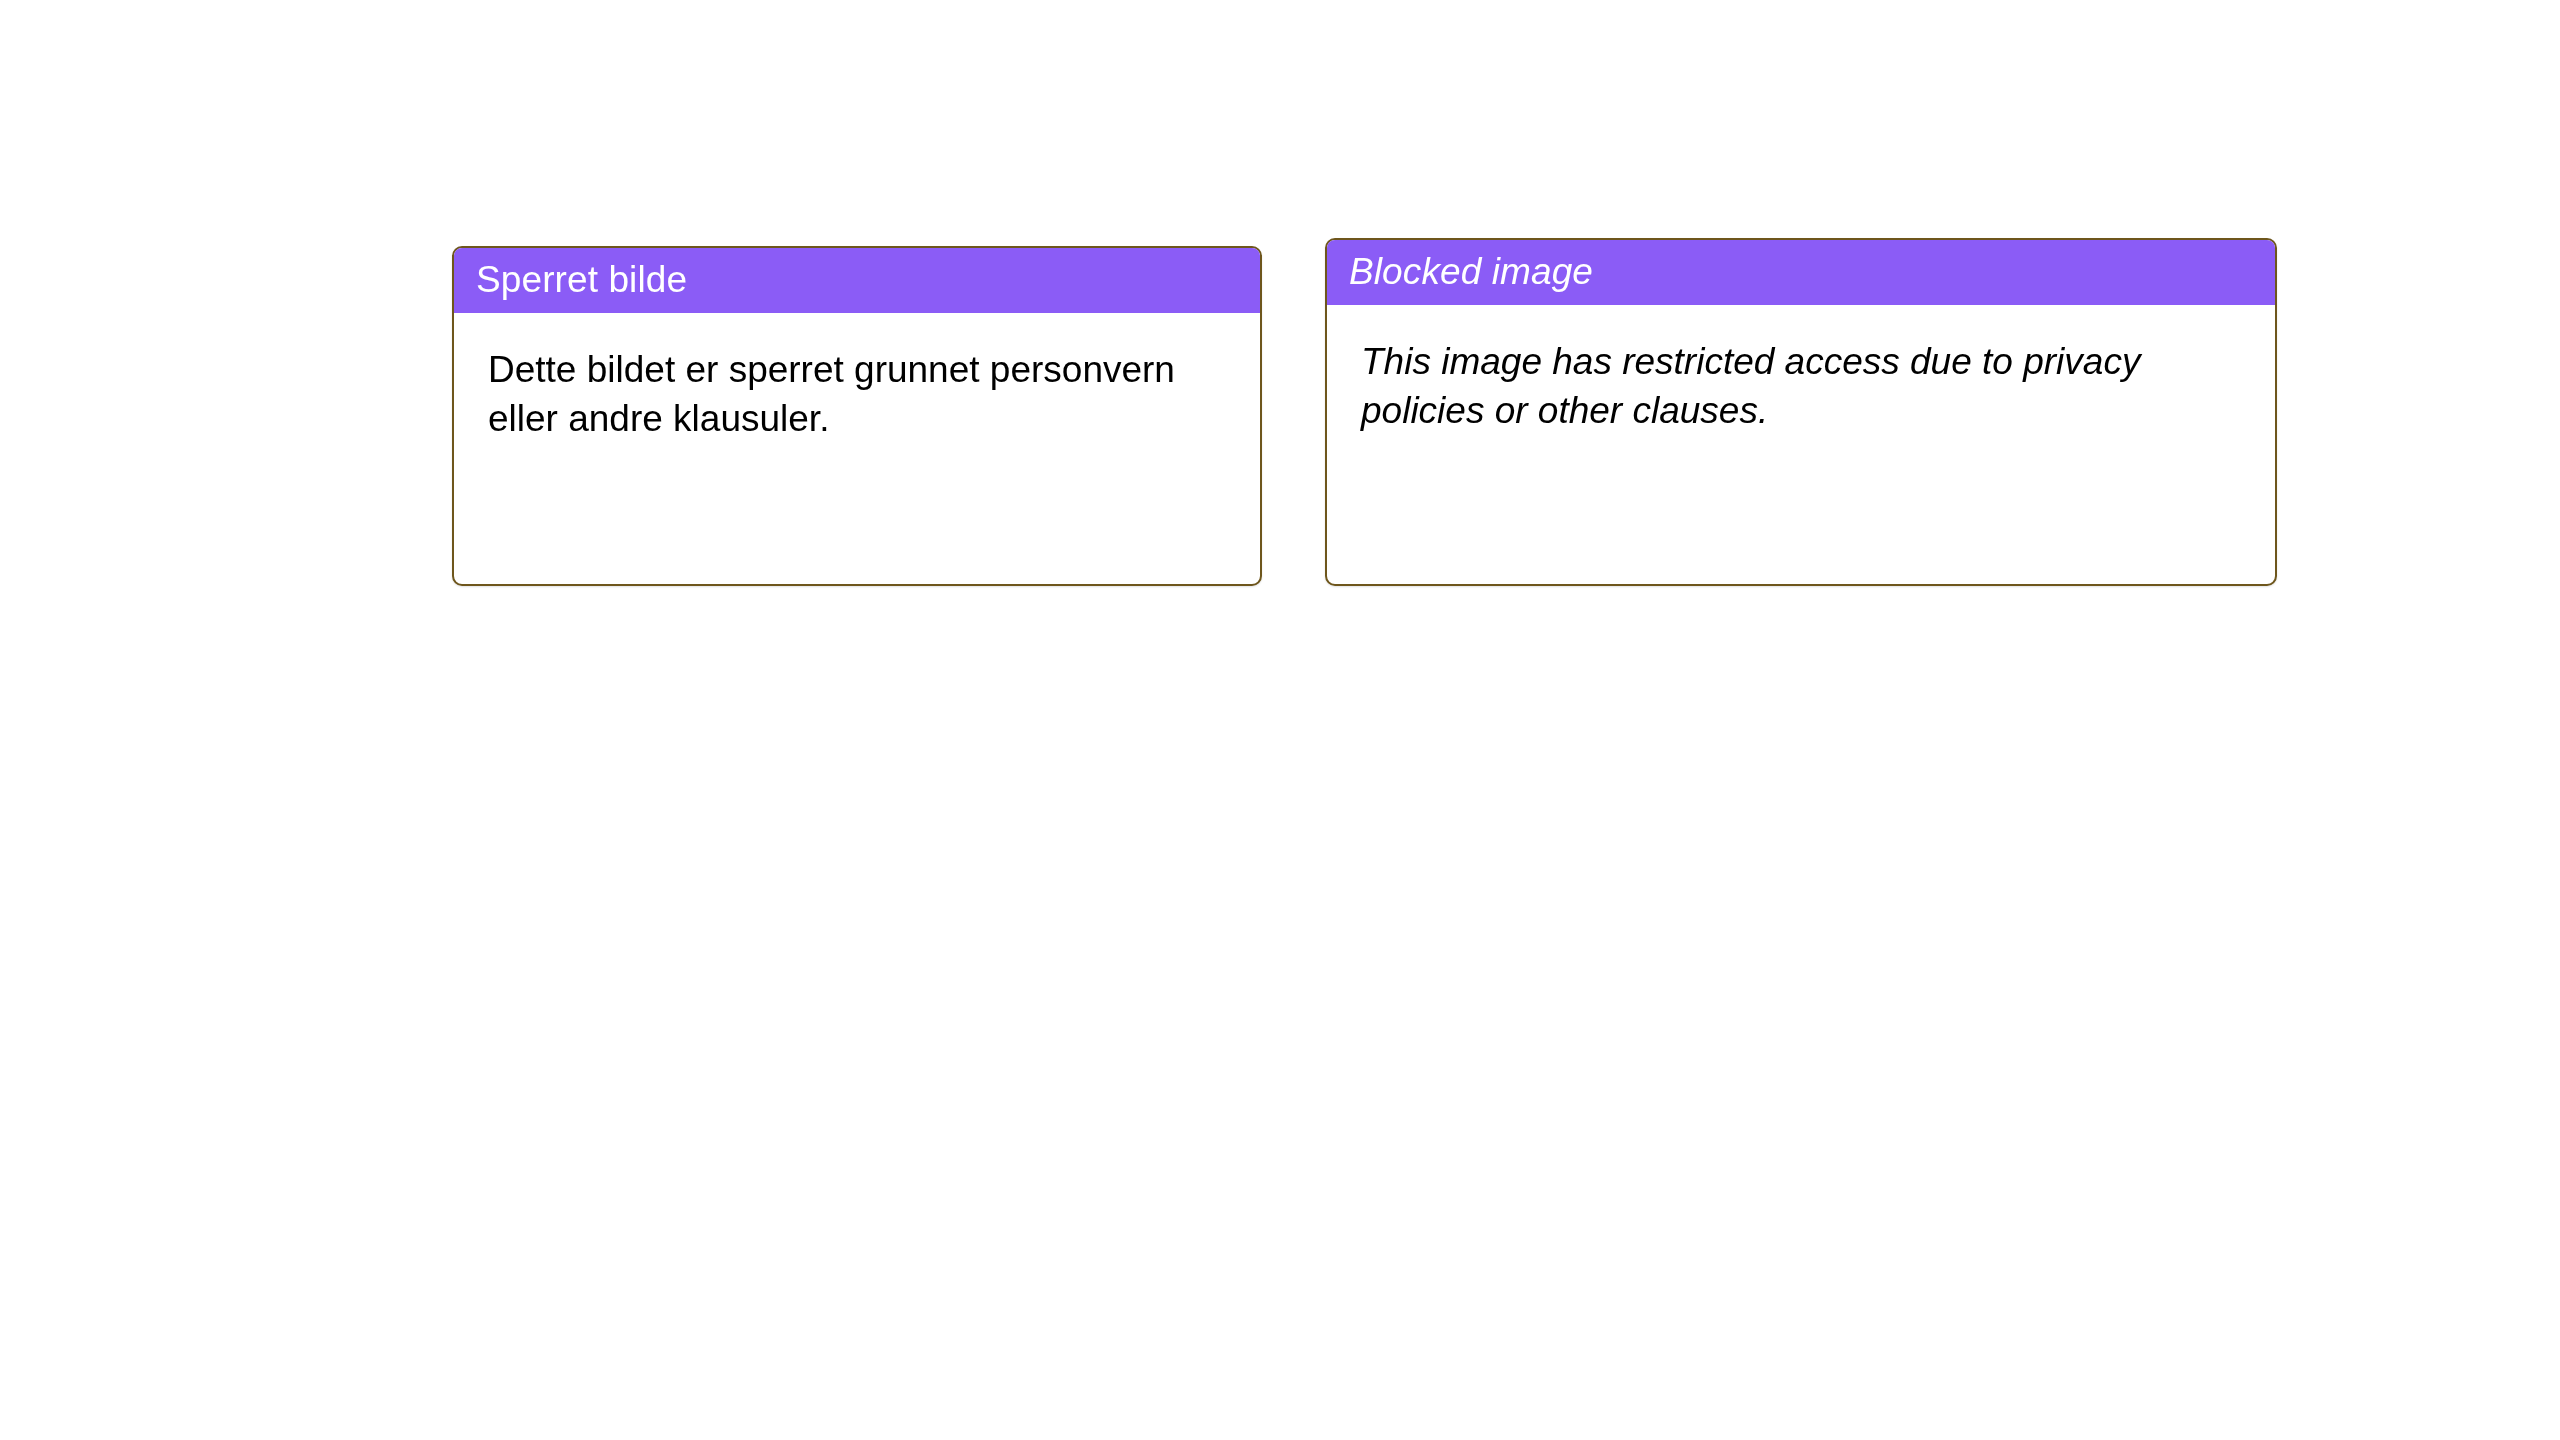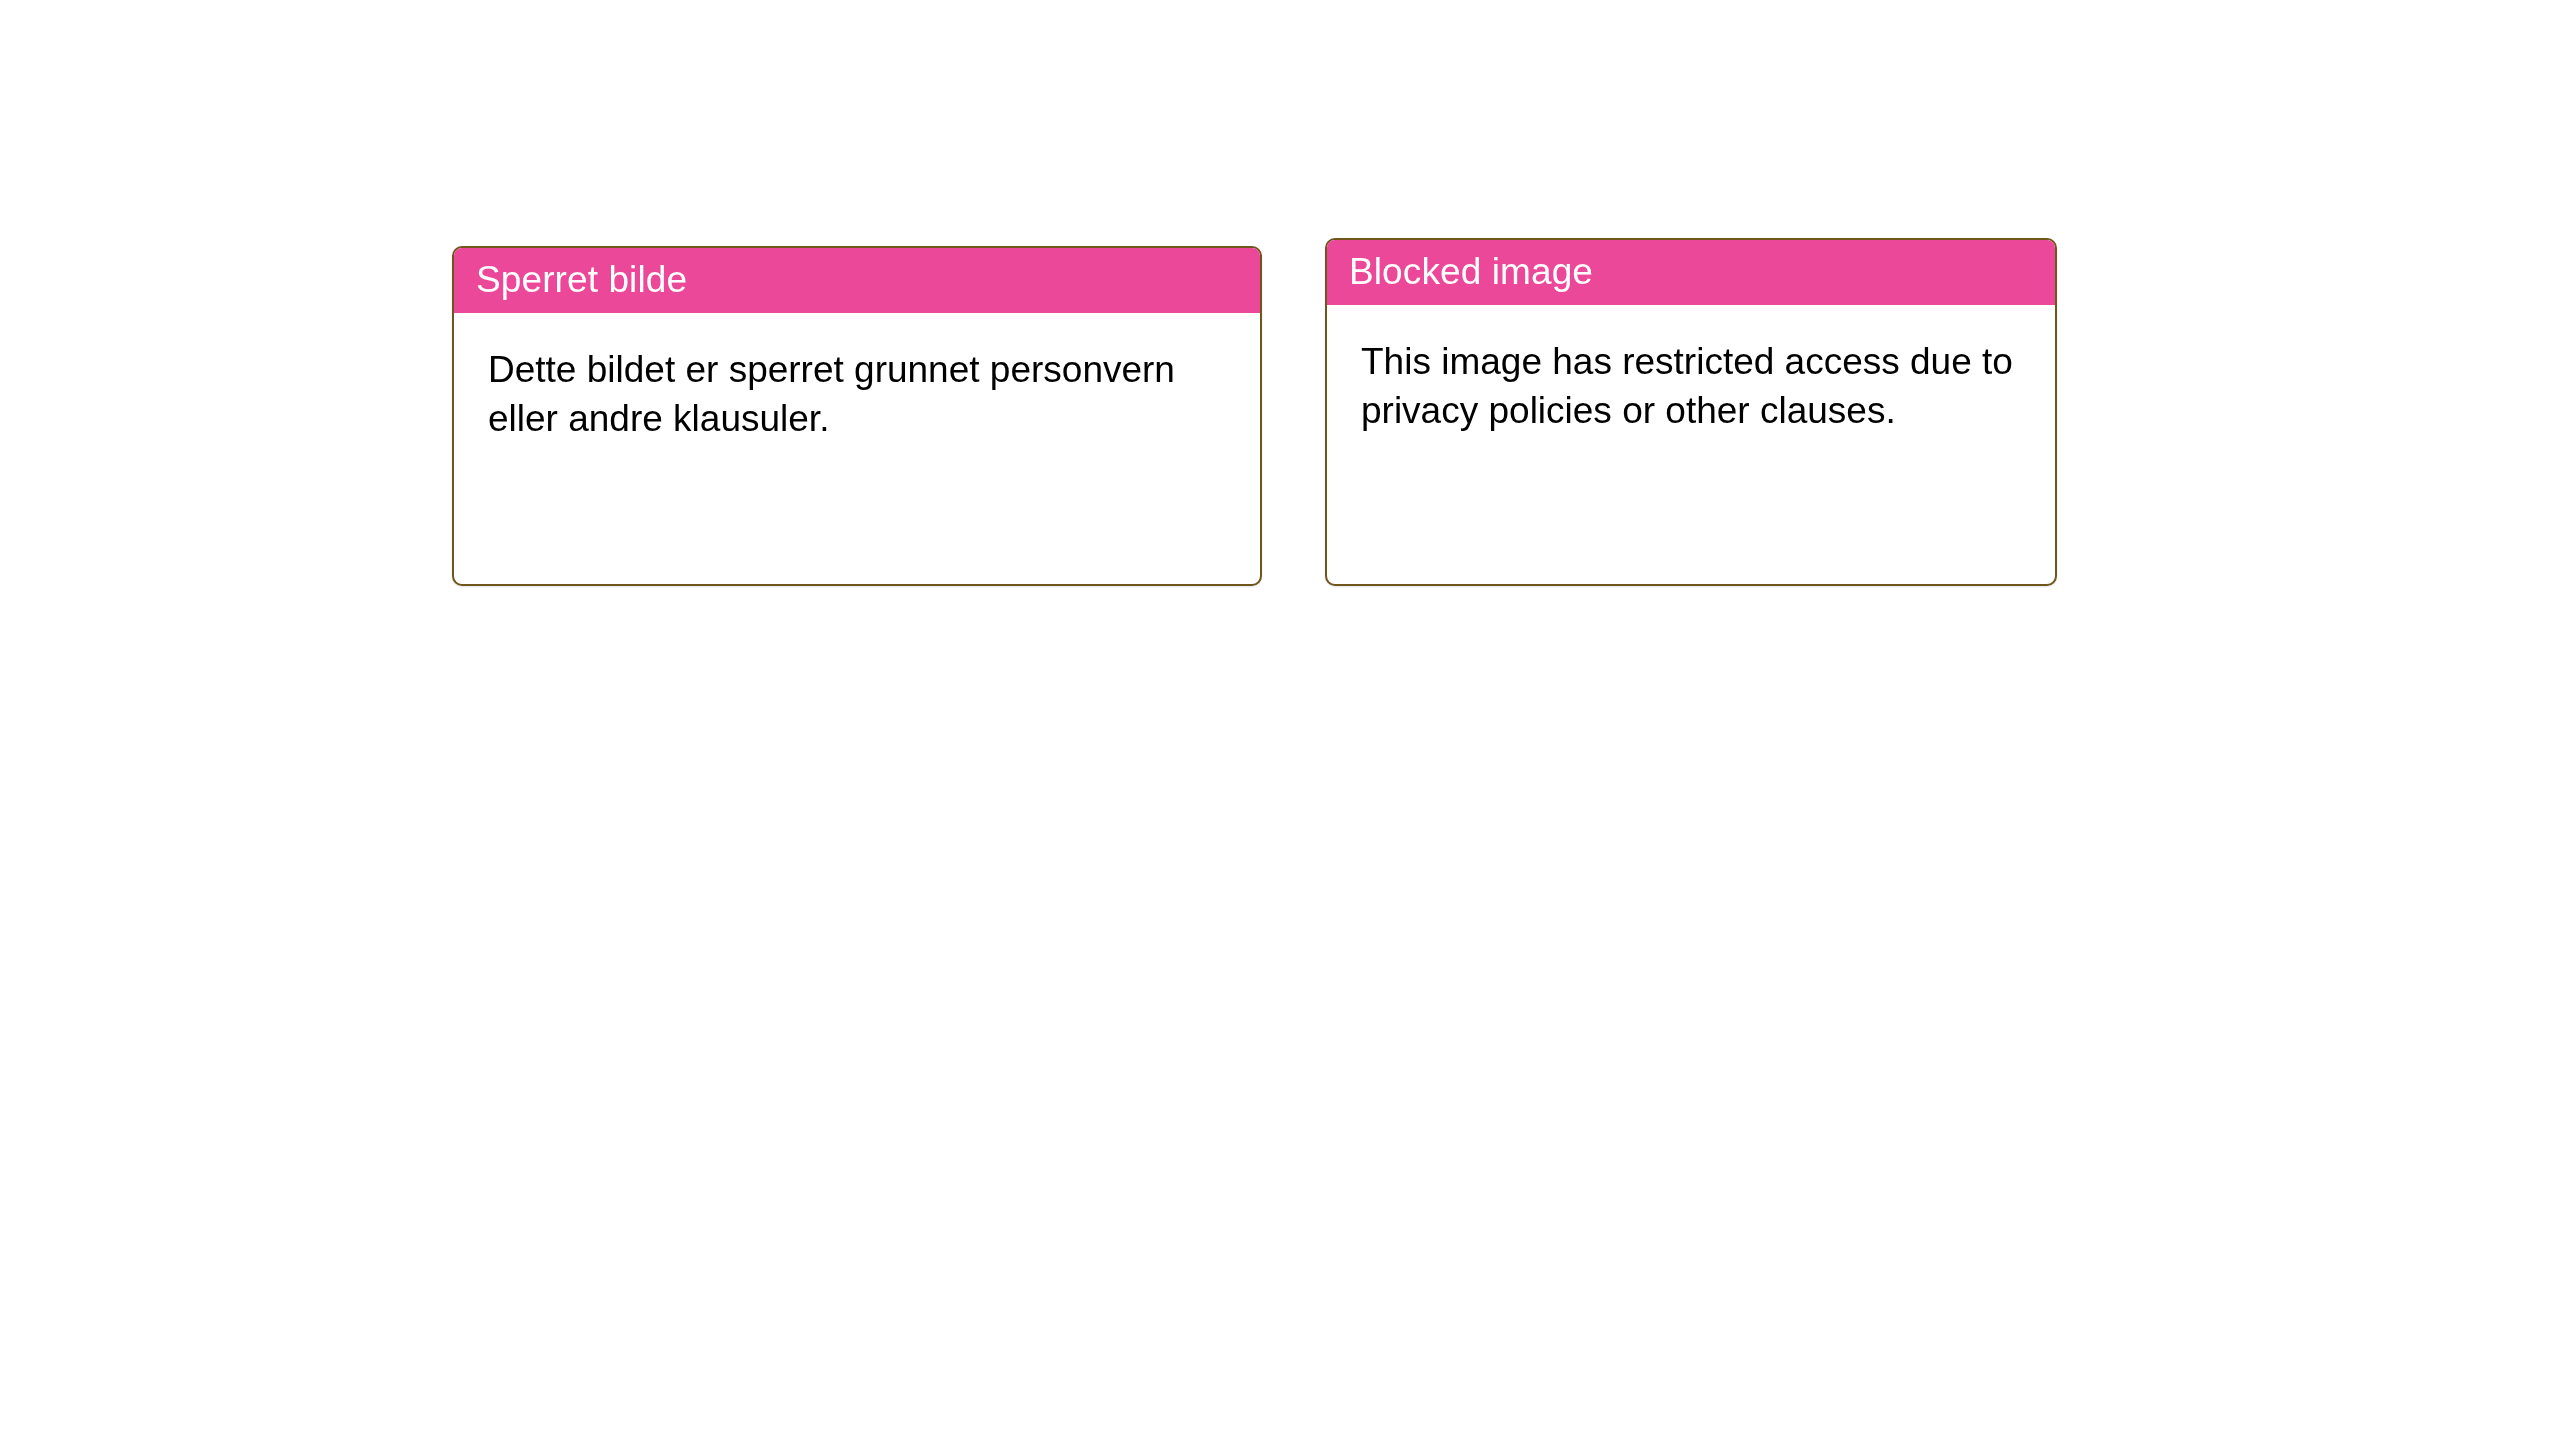--- a/index.html
+++ b/index.html
@@ -23,21 +23,21 @@
   .notice-card {
     position: absolute;
     box-sizing: border-box;
     background: #ffffff;
     border: 2px solid #6e561c;
     border-radius: 10px;
     overflow: hidden;
     box-shadow: 0 1px 2px rgba(0,0,0,0.12);
   }
   .notice-card .card-header {
-    background: #ec4899;
+    background: #8b5cf6;
     color: #ffffff;
     font-size: 37px;
     line-height: 1.0;
     padding: 13px 22px 15px 22px;
     font-weight: 400;
     letter-spacing: 0.1px;
     white-space: nowrap;
   }
   .notice-card .card-body {
     padding: 20px 22px 0 22px;
@@ -54,22 +54,23 @@
   #card-no {
     left: 452px;
     top: 246px;
     width: 810px;
     height: 340px;
   }
   
   #card-en {
     left: 1325px;
     top: 238px;
-    width: 732px;
+    width: 952px;
     height: 348px;
+    font-style: italic;
   }
 </style>
 </head>
 <body>
 
 <div class="page">
 
   <div class="notice-card" id="card-no">
     <div class="card-header">Sperret bilde</div>
     <div class="card-body">

